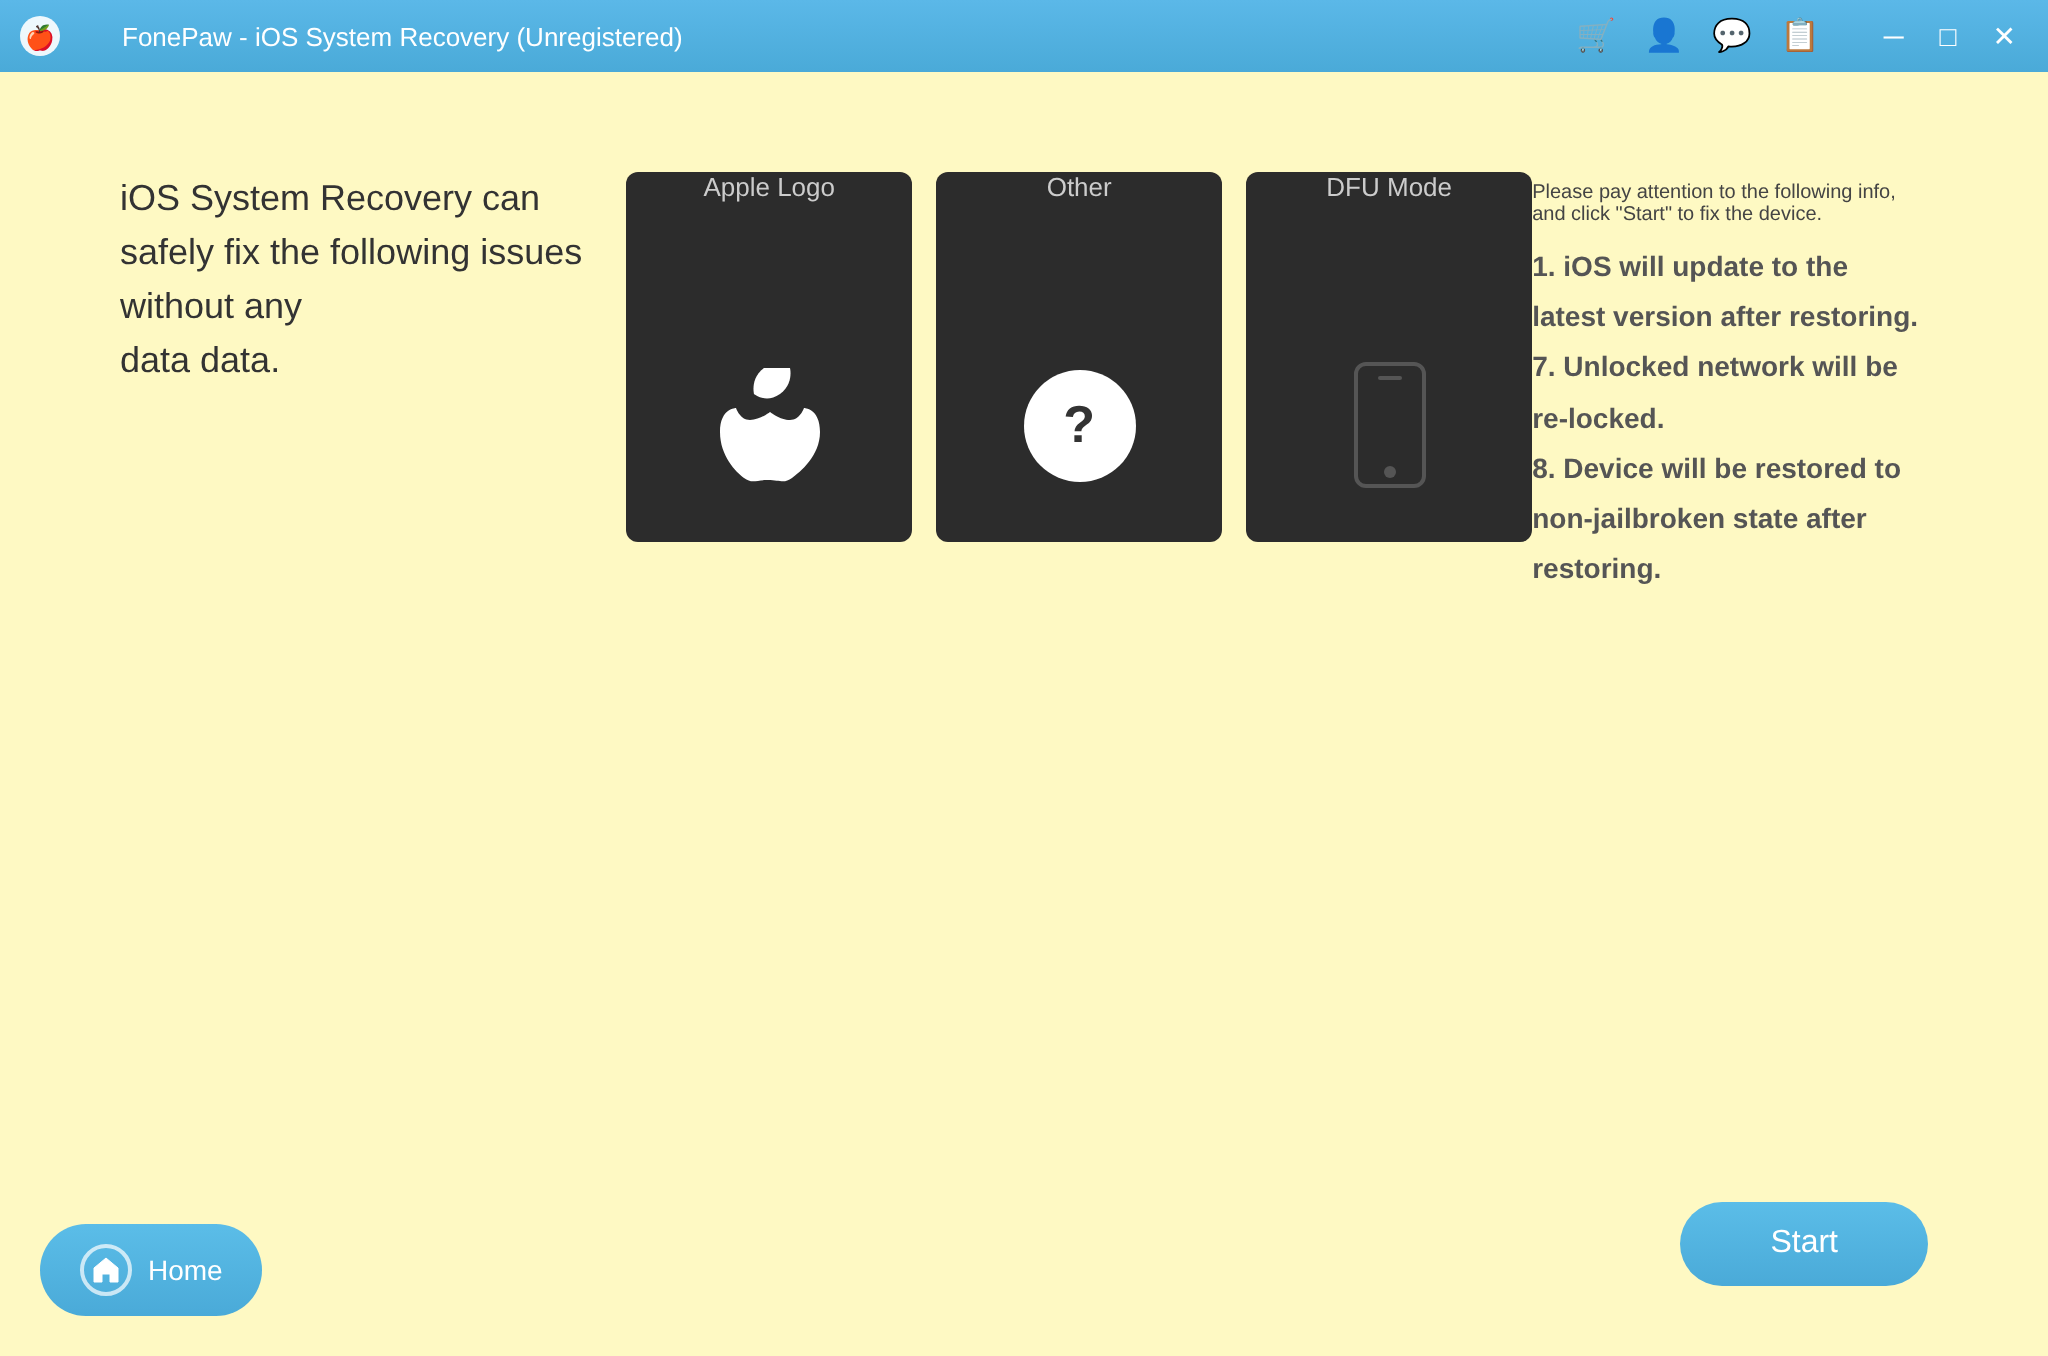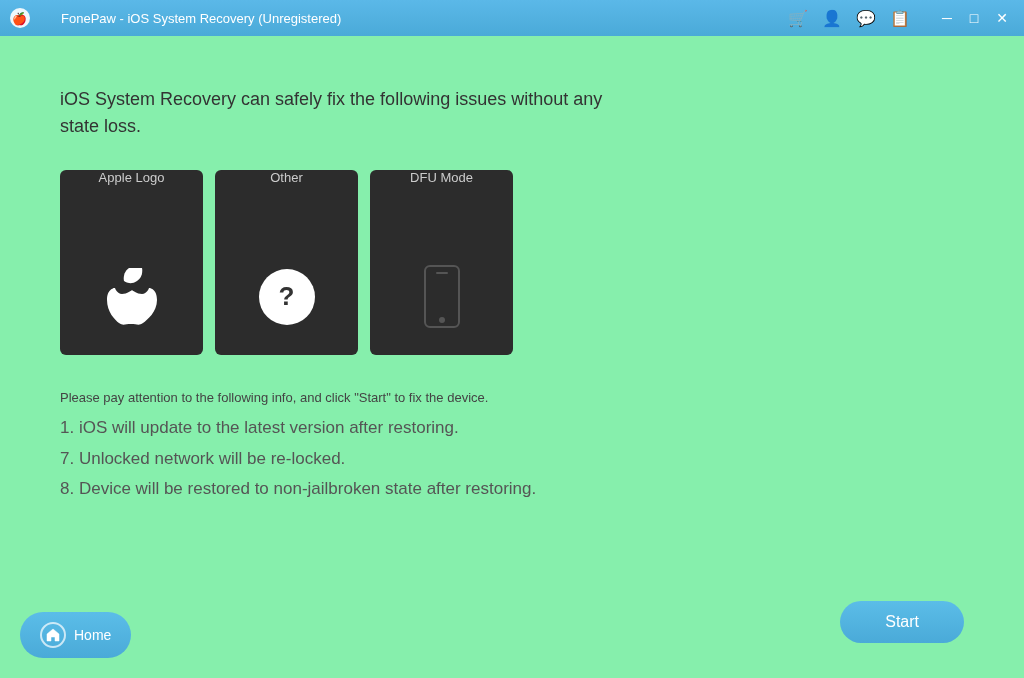--- a/index.html
+++ b/index.html
@@ -66,25 +66,25 @@
 
     .titlebar-icon-btn {
       color: white;
       font-size: 16px;
       cursor: pointer;
     }
 
     
     .main-content {
       flex: 1;
-      background: #86efac;
+      background: #fef9c3;
       padding: 50px 60px 30px 60px;
       position: relative;
       display: flex;
-      flex-direction: column;
+      flex-direction: row;
     }
 
     .headline {
       font-size: 18px;
       color: #333;
       line-height: 1.5;
       margin-bottom: 30px;
       font-weight: 400;
     }
 
@@ -196,33 +196,34 @@
       color: #333;
       font-weight: bold;
     }
 
     
     .info-section {
       margin-top: 5px;
     }
 
     .info-title {
-      font-size: 13px;
+      font-size: 10px;
       color: #444;
       margin-bottom: 8px;
     }
 
     .info-list {
       list-style: none;
     }
 
     .info-list li {
-      font-size: 17px;
+      font-size: 14px;
       color: #555;
       line-height: 1.8;
+      font-weight: bold;
     }
 
     
     .start-btn {
       position: absolute;
       bottom: 35px;
       right: 60px;
       background: linear-gradient(to bottom, #5bbde8, #4aaad8);
       color: white;
       border: none;
@@ -285,21 +286,21 @@
       <span class="titlebar-btn">□</span>
       <span class="titlebar-btn">✕</span>
     </div>
   </div>
 </div>
 
 <div class="main-content">
 
   <div class="headline">
     <span>iOS System Recovery can safely fix the following issues without any</span><br>
-    <span>state loss.</span>
+    <span>data data.</span>
   </div>
 
   <div class="mode-cards">
 
     <div class="mode-card">
       <div class="mode-card-label">Apple Logo</div>
       <div class="mode-card-icon">
         <div class="apple-icon">
           <svg width="50" height="58" viewBox="0 0 50 58" fill="white">
 

